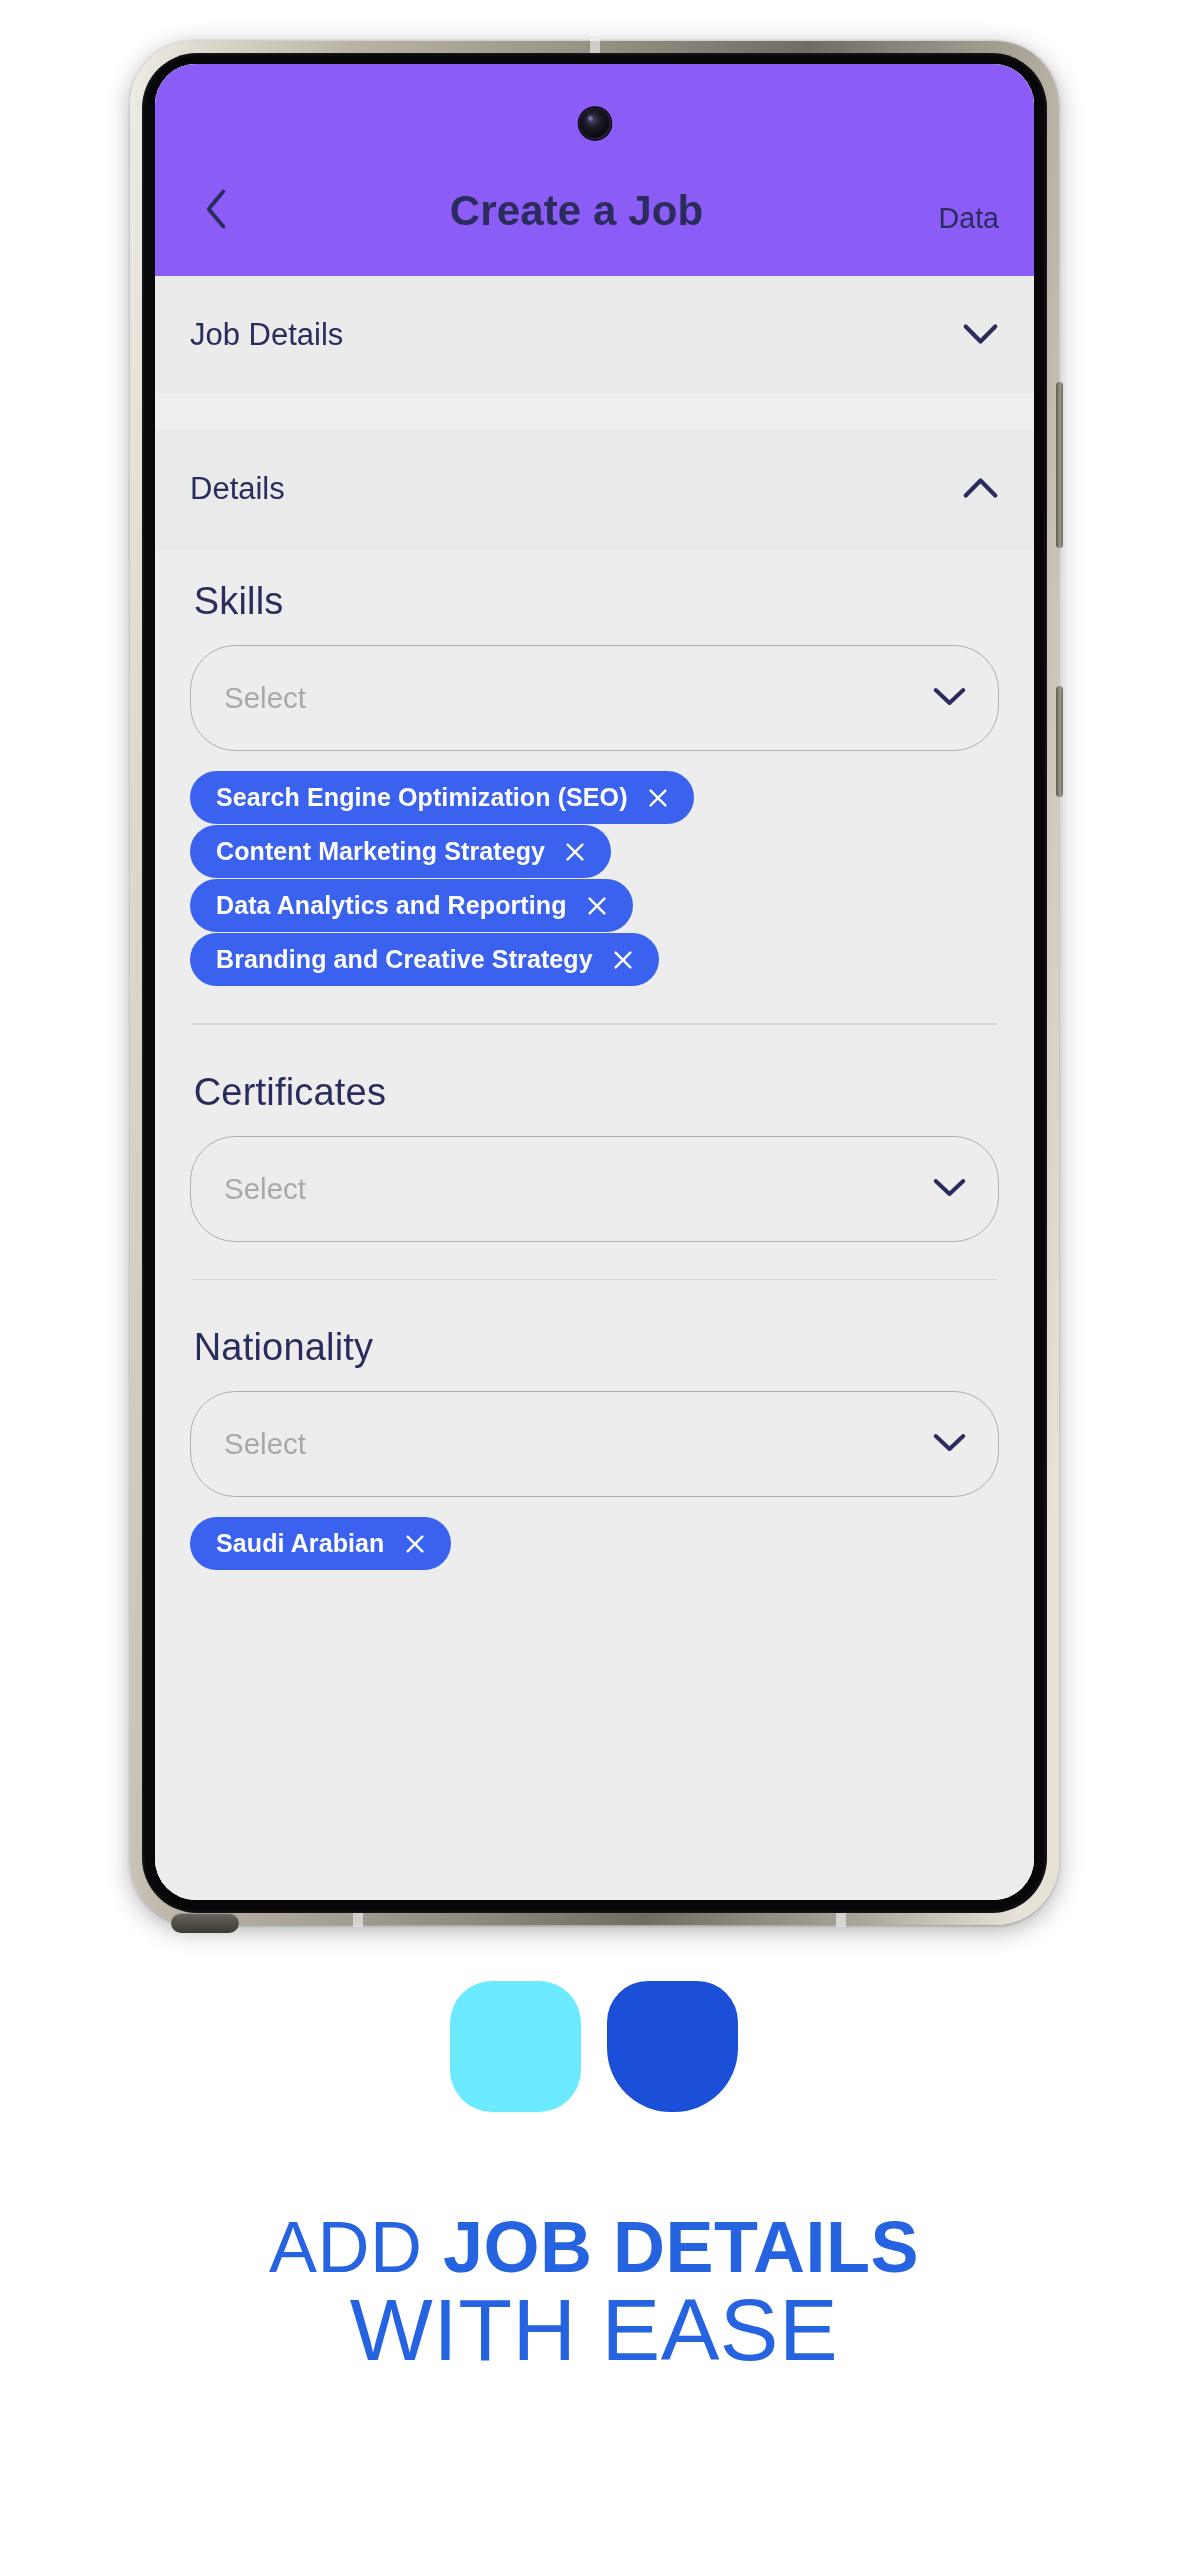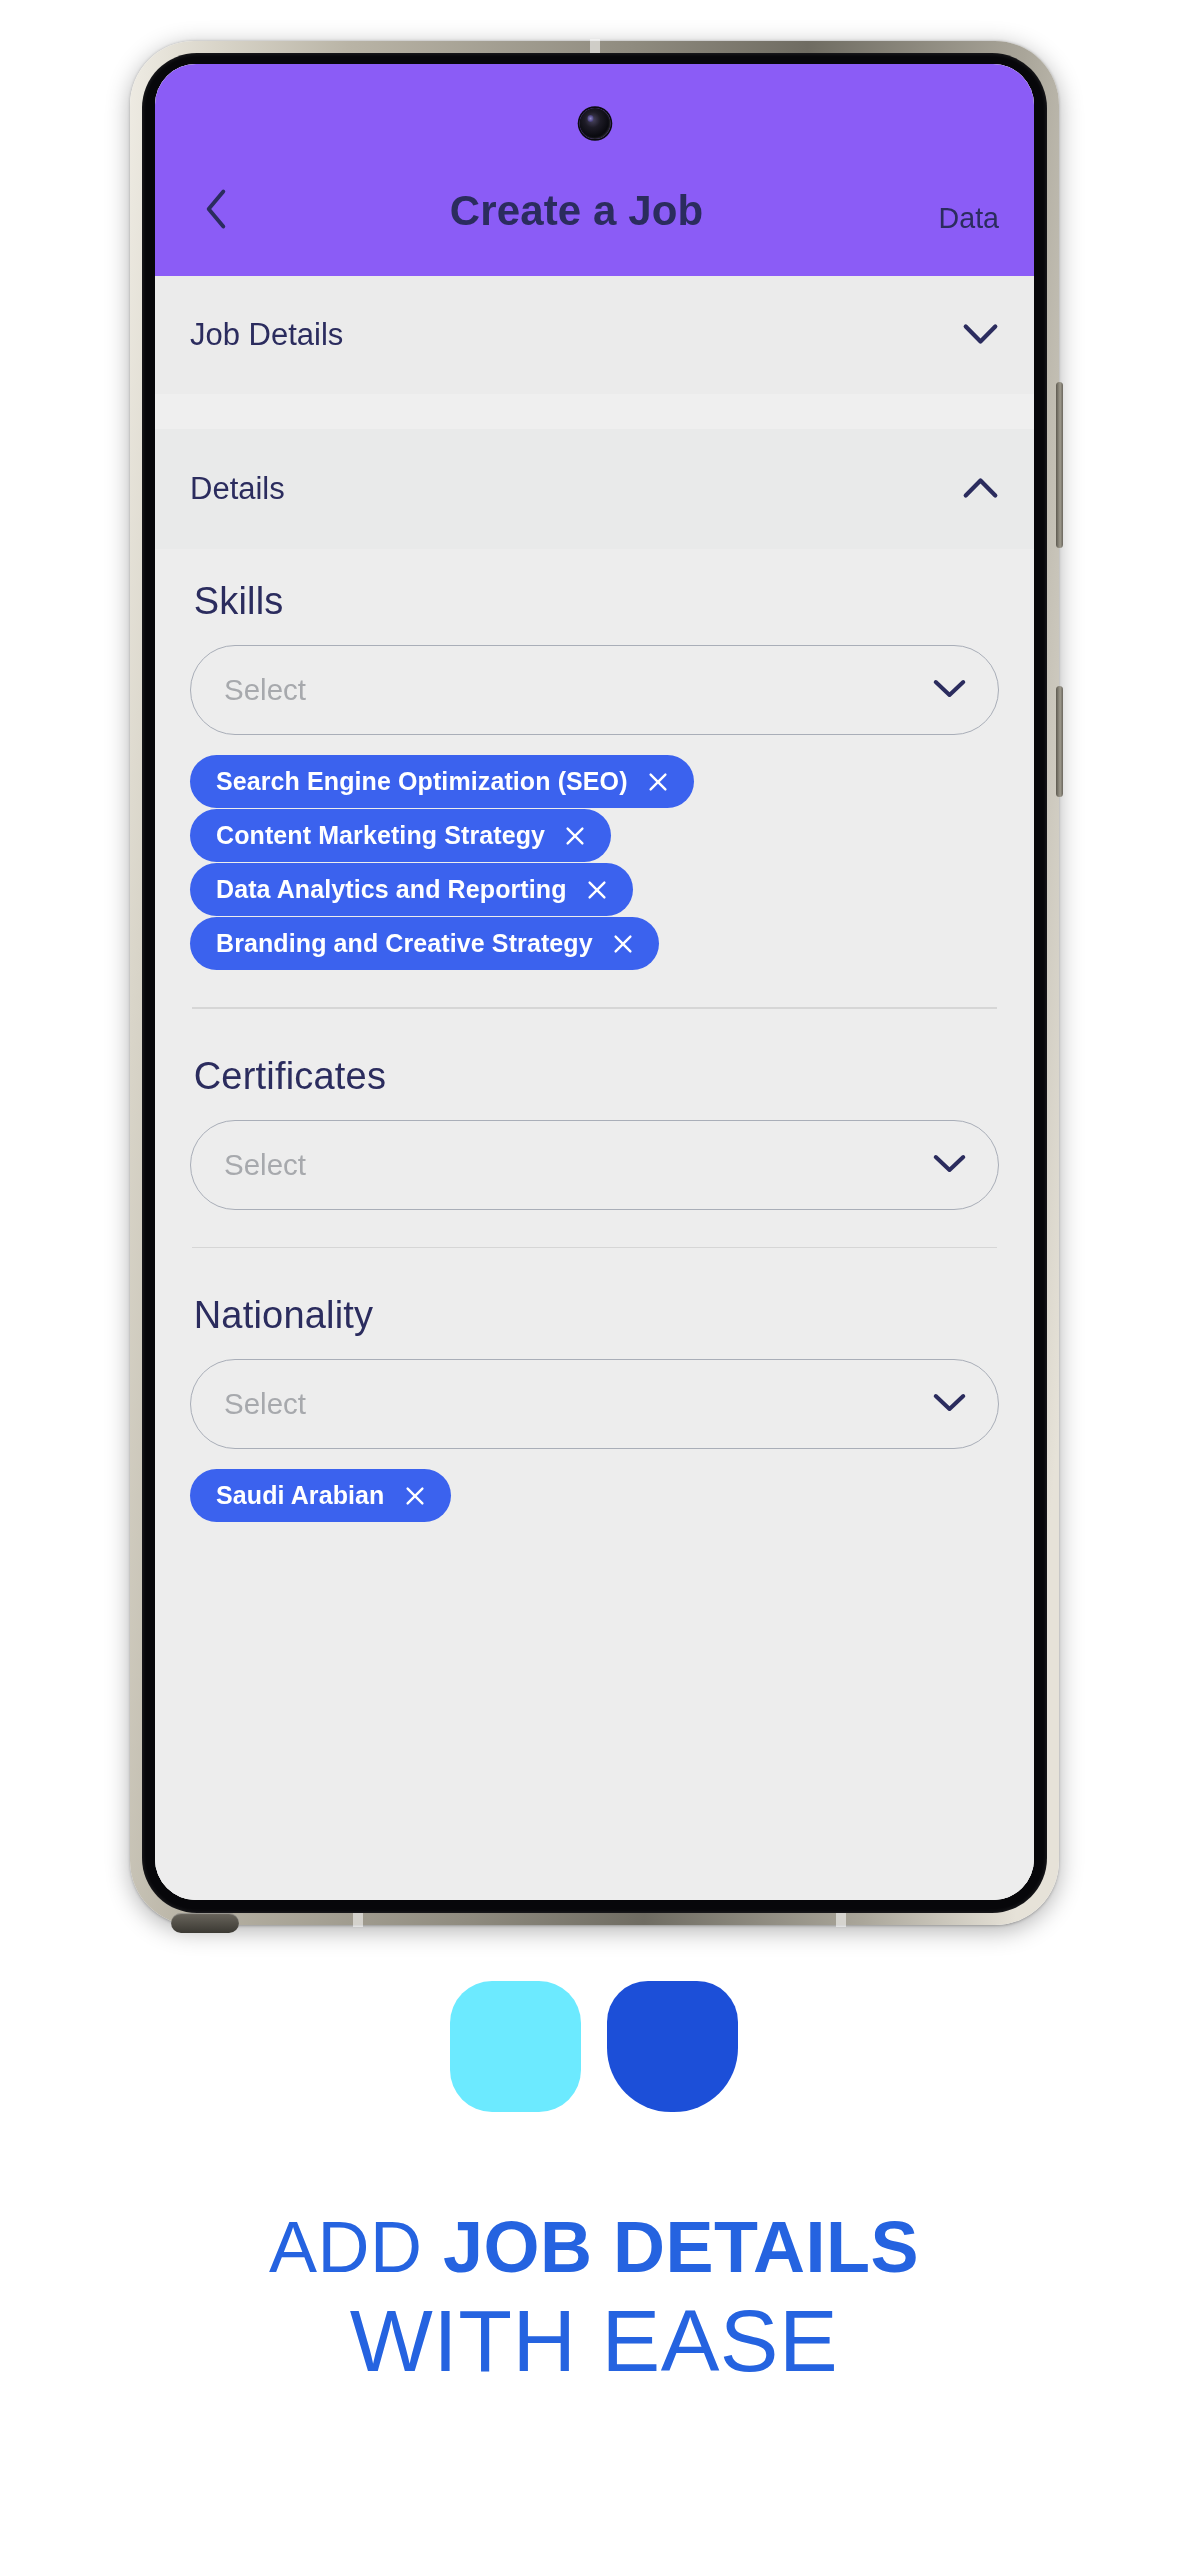--- a/index.html
+++ b/index.html
@@ -106,21 +106,21 @@
     padding: 31px 35px 0 35px;
     overflow: hidden;
   }
 
   .field-label {
     font-size: 38px; font-weight: 500; color: #2b2c5e;
     margin: 0 0 22px 3.7px; letter-spacing: 0.2px;
   }
   .select-box {
     position: relative;
-    height: 90px; border-radius: 45px;
+    height: 106px; border-radius: 45px;
     border: 1.5px solid #a9aeb8;
     background: transparent;
     display: flex; align-items: center;
     padding: 0 33px;
   }
   .select-box .ph { font-size: 29.5px; color: #a7a9ad; }
   .select-box .chev { position: absolute; right: 31px; top: 50%; transform: translateY(-50%); }
 
   .chips { margin-top: 20px; display: flex; flex-direction: column; align-items: flex-start; gap: 1px; }
   .chip {
@@ -150,21 +150,21 @@
   }
 
   .tagline {
     position: absolute; left: 0; right: 0; top: 2211px;
     text-align: center; color: #2563e0;
     line-height: 1.02;
   }
   .tl1 { font-size: 72px; letter-spacing: 0.5px; }
   .tl1 .light { font-weight: 400; }
   .tl1 .bold  { font-weight: 700; }
-  .tl2 { font-size: 88px; font-weight: 400; letter-spacing: 0.5px; margin-top: 12px; }
+  .tl2 { font-size: 88px; font-weight: 400; letter-spacing: 0.5px; margin-top: 1px; }
 </style>
 </head>
 <body>
 
 <div class="canvas">
 
   <div class="device">
     <div class="device-metal">
       <span class="ant t"></span>
       <span class="ant b1"></span>

